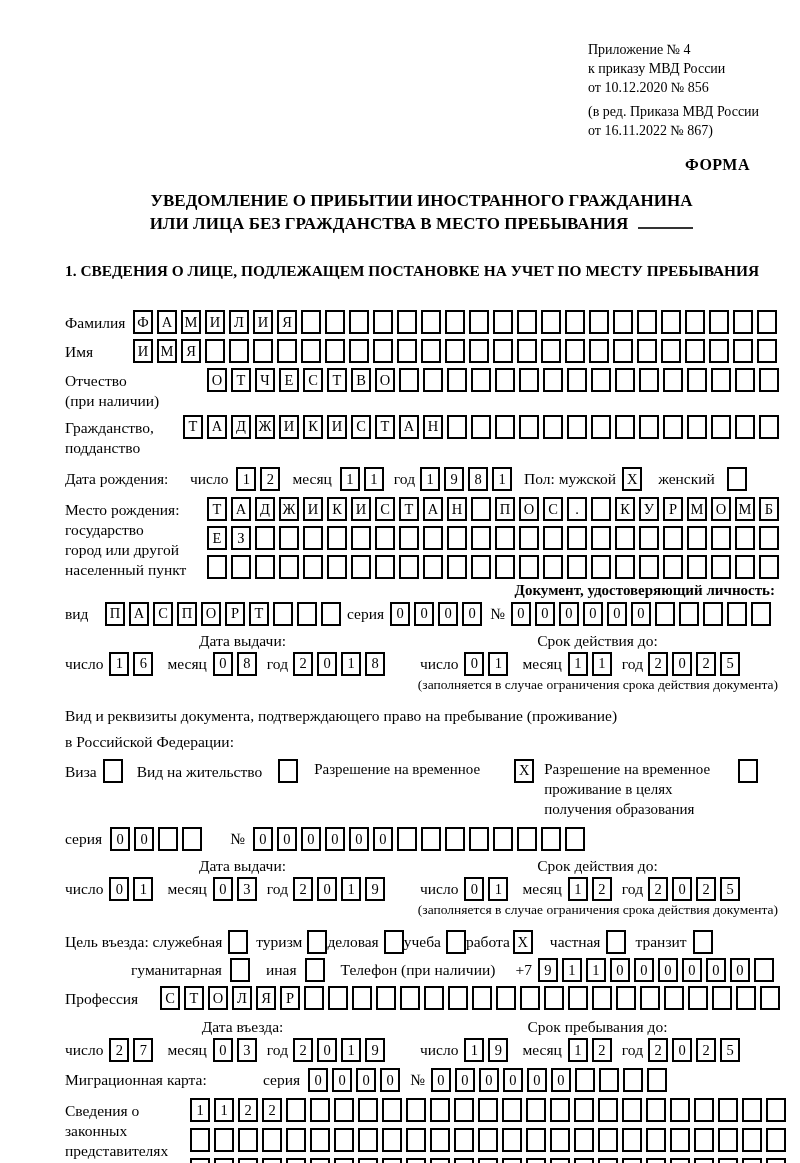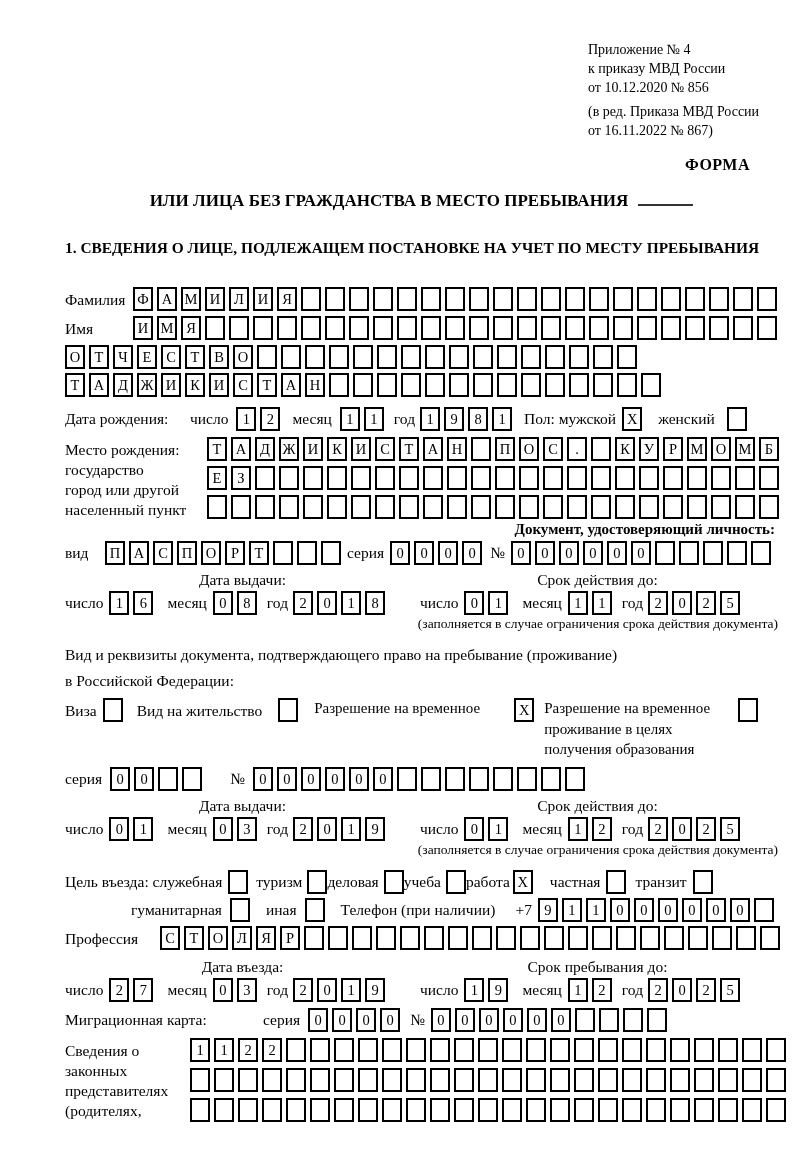--- a/index.html
+++ b/index.html
@@ -68,20 +68,21 @@
     <div>от 10.12.2020 № 856</div>
     <div class="grp2">
       <div>(в ред. Приказа МВД России</div>
       <div>от 16.11.2022 № 867)</div>
     </div>
   </div>
 
   <div class="forma">ФОРМА</div>
 
   <div class="title">
+    <div>УВЕДОМЛЕНИЕ О ПРИБЫТИИ ИНОСТРАННОГО ГРАЖДАНИНА</div>
     <div><span>ИЛИ ЛИЦА БЕЗ ГРАЖДАНСТВА В МЕСТО ПРЕБЫВАНИЯ</span><span class="title-underline"></span></div>
   </div>
 
   <div class="sect">1. СВЕДЕНИЯ О ЛИЦЕ, ПОДЛЕЖАЩЕМ ПОСТАНОВКЕ НА УЧЕТ ПО МЕСТУ ПРЕБЫВАНИЯ</div>
 
   <div class="frow mt30">
     <span class="flabel w68">Фамилия</span>
     <span class="boxes">
         <span class="cell">Ф</span>
         <span class="cell">А</span>
@@ -140,20 +141,24 @@
         <span class="cell"></span>
         <span class="cell"></span>
         <span class="cell"></span>
         <span class="cell"></span>
         <span class="cell"></span>
         <span class="cell"></span>
       </span>
   </div>
 
   <div class="frow mt5">
+    <span class="flabel w142">
+      <span class="lline">Отчество</span>
+      <span class="lline">(при наличии)</span>
+    </span>
     <span class="boxes">
         <span class="cell">О</span>
         <span class="cell">Т</span>
         <span class="cell">Ч</span>
         <span class="cell">Е</span>
         <span class="cell">С</span>
         <span class="cell">Т</span>
         <span class="cell">В</span>
         <span class="cell">О</span>
         <span class="cell"></span>
@@ -169,20 +174,24 @@
         <span class="cell"></span>
         <span class="cell"></span>
         <span class="cell"></span>
         <span class="cell"></span>
         <span class="cell"></span>
         <span class="cell"></span>
       </span>
   </div>
 
   <div class="frow mt4">
+    <span class="flabel w118">
+      <span class="lline">Гражданство,</span>
+      <span class="lline">подданство</span>
+    </span>
     <span class="boxes">
         <span class="cell">Т</span>
         <span class="cell">А</span>
         <span class="cell">Д</span>
         <span class="cell">Ж</span>
         <span class="cell">И</span>
         <span class="cell">К</span>
         <span class="cell">И</span>
         <span class="cell">С</span>
         <span class="cell">Т</span>

